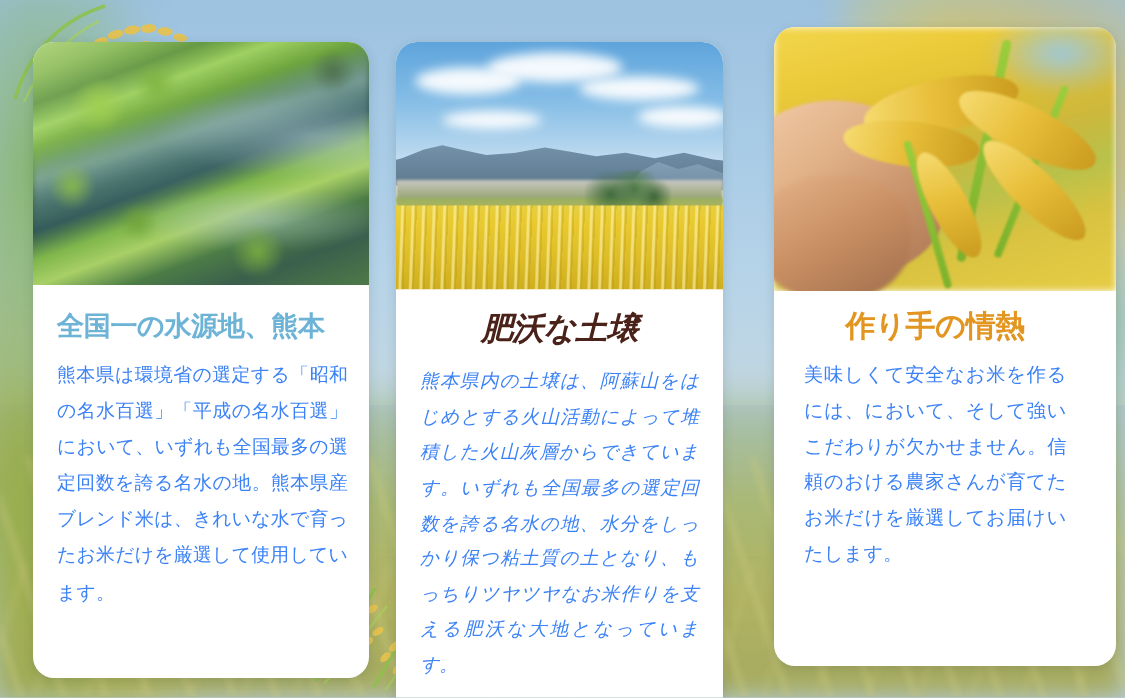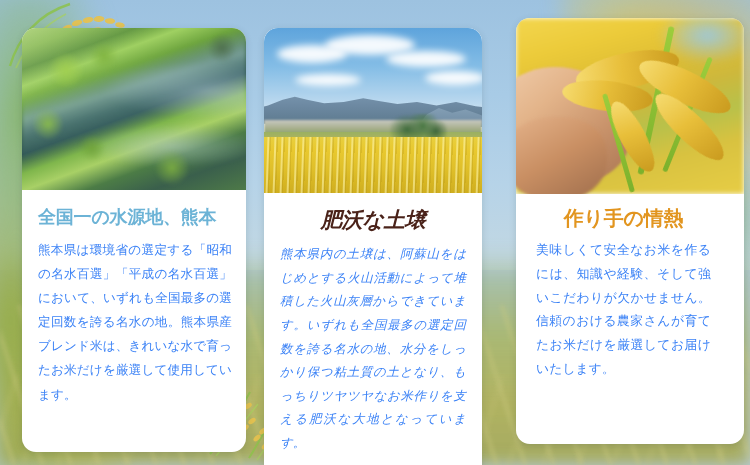--- a/index.html
+++ b/index.html
@@ -422,17 +422,17 @@
         <div class="ear e2"></div>
         <div class="ear e3"></div>
         <div class="stem s2"></div>
         <div class="hand2"></div>
         <div class="ear e4"></div>
         <div class="ear e5"></div>
       </div>
     </div>
     <div class="card-body">
       <h3 class="card-title">作り手の情熱</h3>
-      <p class="card-text">美味しくて安全なお米を作るには、知識や経験、そして強いこだわりが欠かせません。信頼のおける農家さんが育てたお米だけを厳選してお届けいたします。</p>
+      <p class="card-text">美味しくて安全なお米を作るには、において、そして強いこだわりが欠かせません。信頼のおける農家さんが育てたお米だけを厳選してお届けいたします。</p>
     </div>
   </div>
 
 </div>
 
 </body></html>

